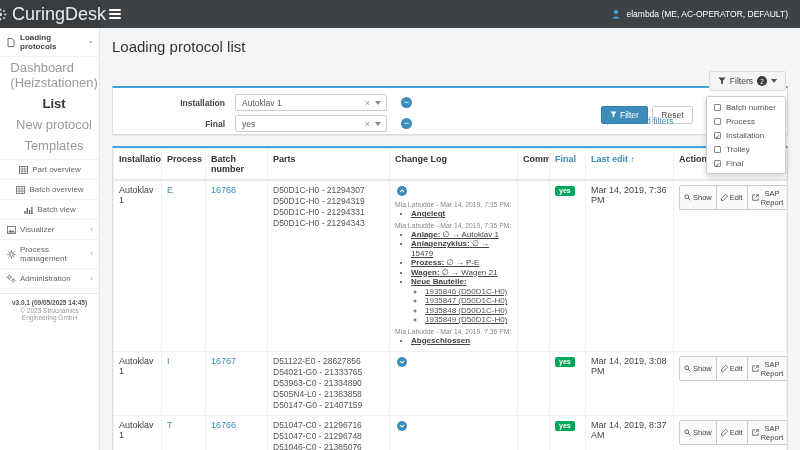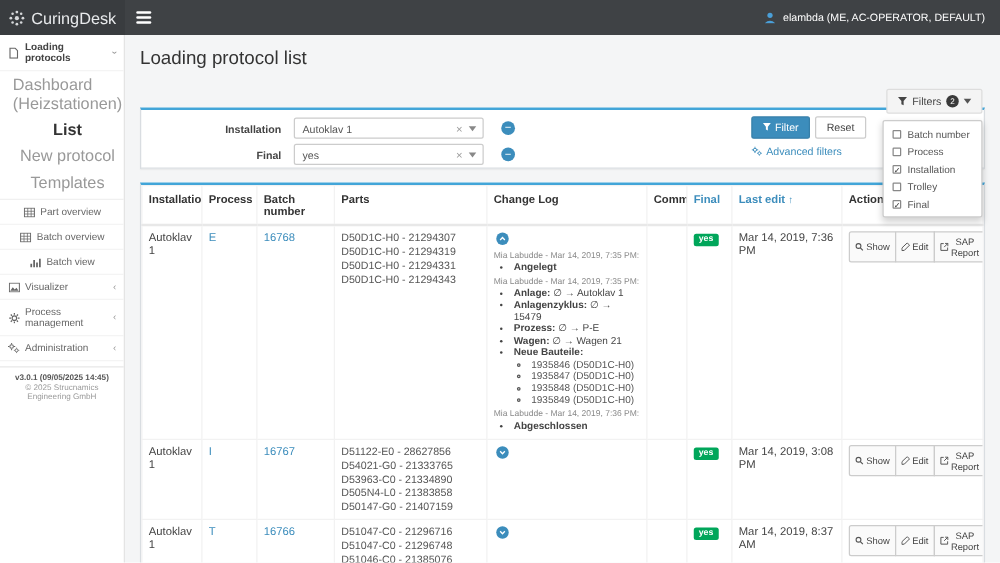--- a/index.html
+++ b/index.html
@@ -2,21 +2,21 @@
 <html style="--accent: #3c8dbc; --cardline: #42a5d8; --green: #00a65a; --navbg: #3f4245; --brandbg: #393c3f;"><head>
 <meta charset="utf-8">
 <style>
   * { margin:0; padding:0; box-sizing:border-box; }
   html,body { width:800px; height:450px; overflow:hidden; background:#fff;
     font-family:"Liberation Sans", sans-serif; }
   :root{ --accent:#3c8dbc; --cardline:#42a5d8; --green:#00a65a; --navbg:#3f4245; --brandbg:#393c3f; }
 
   
   .navbar{ position:absolute; top:0; left:0; width:800px; height:28px; background:var(--navbg); display:flex; align-items:stretch; z-index:20;}
-  .brand{ width:100px; background:var(--brandbg); color:#e8eaec; display:flex; align-items:center; justify-content:center; gap:5px; font-size:13px; }
+  .brand{ width:100px; background:var(--brandbg); color:#e8eaec; display:flex; align-items:center; justify-content:center; gap:5px; font-size:18px; }
   .hamburger{ width:30px; background:transparent; border:0; display:flex; flex-direction:column; align-items:center; justify-content:center; gap:2px; cursor:pointer;}
   .hamburger i{ display:block; width:12px; height:2px; background:#fff; border-radius:1px;}
   .nav-user{ margin-left:auto; display:flex; align-items:center; gap:5px; padding:0 12px; color:#fff; font-size:8.5px; cursor:pointer;}
 
   
   .sidebar{ position:absolute; top:28px; left:0; width:100px; bottom:0; background:#fff; border-right:1px solid #e4e4e4; z-index:15;}
   .side-item{ display:flex; align-items:center; gap:4px; padding:5px 6px; font-size:8px; color:#666; border-bottom:1px solid #f4f4f4; cursor:pointer;justify-content:center;}
   .side-item .ic{ width:10px; flex:0 0 10px; display:flex; justify-content:center; color:#888;}
   .side-item.section{ color:#444; font-weight:bold;}
   .chev{ margin-left:auto; color:#999; font-size:8px; line-height:1;}
@@ -45,39 +45,39 @@
 
   
   .filter-card{ top:58px; height:49px;}
   .f-row{ position:absolute; left:0; display:flex; align-items:center;}
   .f-row.r1{ top:6px;} .f-row.r2{ top:27px;}
   .f-label{ width:122px; text-align:right; padding-right:10px; font-size:8.5px; font-weight:bold; color:#444;}
   .select{ position:relative; width:152px; height:17px; border:1px solid #ccc; border-radius:2px; background:#fff; font-size:8.5px; color:#555; display:flex; align-items:center; padding:0 30px 0 6px; cursor:pointer;}
   .sel-clear{ position:absolute; right:16px; color:#999; font-size:9px;}
   .sel-caret{ position:absolute; right:5px; width:0; height:0; border-left:3px solid transparent; border-right:3px solid transparent; border-top:4px solid #888;}
   .minus-circle{ width:11px; height:11px; border-radius:50%; background:var(--accent); color:#fff; font-size:9px; line-height:10px; text-align:center; margin-left:14px; cursor:pointer;}
-  .f-actions{ position:absolute; left:488px; top:4px;}
+  .f-actions{ position:absolute; left:488px; top:16px;}
   .btn{ font-size:8.5px; border-radius:2px; padding:3px 8px; cursor:pointer; border:1px solid #ccc; background:#fff; color:#444;}
   .btn-primary{ background:var(--accent); border-color:#367fa9; color:#fff; display:inline-flex; align-items:center; gap:3px;}
   .adv-link{ position:absolute; left:488px; top:28px; font-size:8.5px; color:var(--accent); display:flex; align-items:center; gap:3px; cursor:pointer; text-decoration:none;}
 
   
   .table-card{ top:118px; height:420px; }
   table{ width:100%; border-collapse:collapse; table-layout:fixed;}
   th,td{ border:1px solid #f2f2f2; padding:4px 5px; font-size:9px; color:#444; text-align:left; vertical-align:top; overflow:hidden;}
   thead th{ font-weight:bold; color:#333; border-bottom:2px solid #e8e8e8; padding:5px 5px;}
   th.sortable{ color:var(--accent); cursor:pointer;}
   a.cell-link{ color:var(--accent); text-decoration:none; cursor:pointer;}
   .part-line{ font-size:8.5px; line-height:11px; color:#555; white-space:nowrap;}
   .badge-yes{ display:inline-block; background:var(--green); color:#fff; font-size:7px; font-weight:bold; padding:1.5px 4px; border-radius:2px;}
   .cl-toggle{ display:inline-flex; align-items:center; justify-content:center; width:10px; height:10px; border-radius:50%; background:var(--accent); cursor:pointer; margin:1px 0 2px 2px;}
   .cl-toggle svg{ width:6px; height:6px;}
   .cl-toggle.open svg{ transform:rotate(180deg);}
   .cl-header{ font-size:6.8px; color:#888; margin-top:3px;}
-  .cl-list{ list-style:disc; margin:1px 0 2px 16px; }
+  .cl-list{ list-style:disc; margin:1px 0 2px 16px;text-decoration:underline; }
   .cl-list li{ font-size:8px; color:#444; line-height:9.5px;}
   .cl-list b{ font-weight:bold;}
   .cl-sub{ list-style:circle; margin:0 0 1px 14px;}
   .cl-sub li{ font-size:8px; color:#555; line-height:9.5px;}
   .btn-group{ display:inline-flex;}
   .btn-xs{ display:inline-flex; align-items:center; gap:2px; font-size:7.5px; color:#444; background:#fafafa; border:1px solid #ccc; padding:2.5px 4px; cursor:pointer;}
   .btn-xs + .btn-xs{ margin-left:-1px;}
   .btn-xs:first-child{ border-radius:2px 0 0 2px;} .btn-xs:last-child{ border-radius:0 2px 2px 0;}
   .sort-arrow{ font-size:8px; }
   svg{ display:block;}

